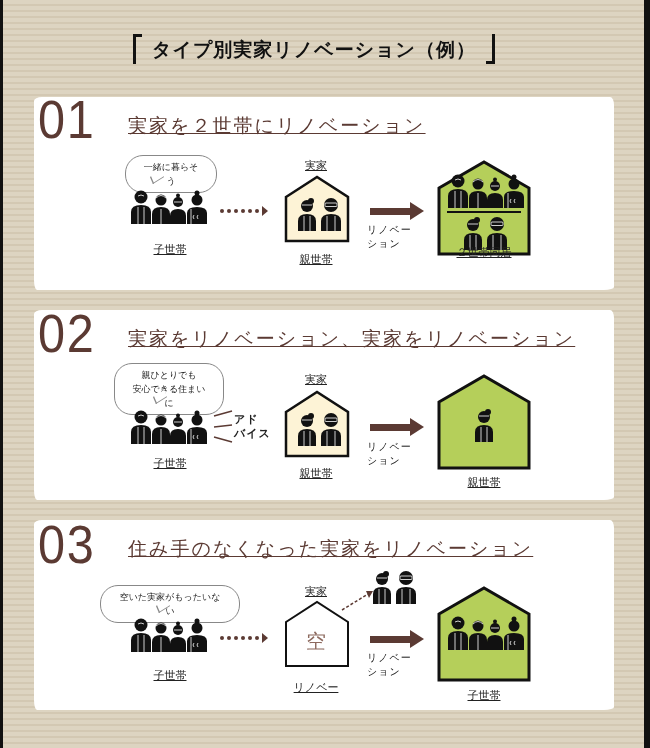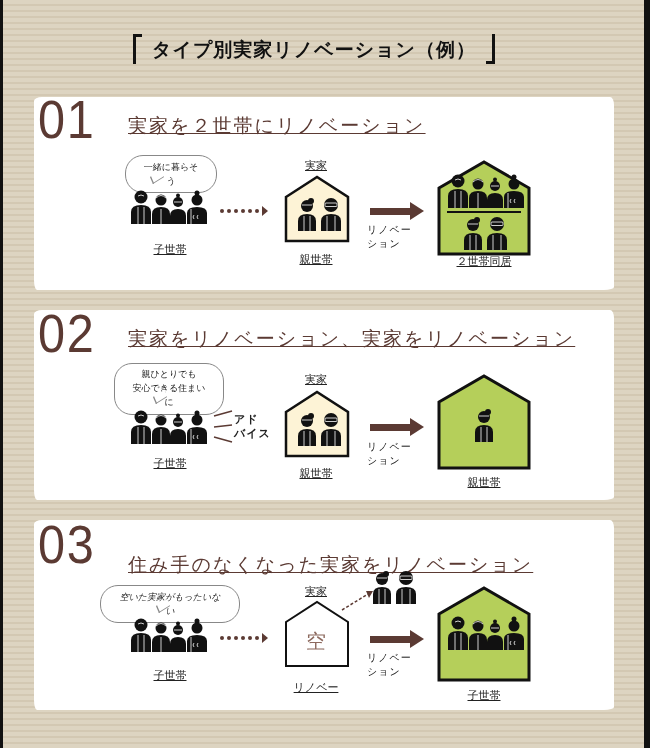--- a/index.html
+++ b/index.html
@@ -155,27 +155,27 @@
   <div>リノベー</div>
   <div>ション</div>
 </div>
 
 <svg class="house" style="left:437px;top:160px;" width="94" height="96">
   <path d="M2 28 L47 2 L92 28 L92 94 L2 94 Z" fill="#b5cf5a" stroke="#111" stroke-width="3"></path>
   <use href="#family" x="10" y="14"></use>
   <line x1="10" y1="52" x2="84" y2="52" stroke="#111" stroke-width="2"></line>
   <use href="#parents" x="26" y="56"></use>
 </svg>
-<div class="lbl" style="left:437px;top:254px;width:94px;">２世帯同居</div>
+<div class="lbl" style="left:437px;top:245px;width:94px;">２世帯同居</div>
 
 <div class="card card2"></div>
 <div class="num" style="top:306px;">02</div>
 <div class="heading" style="top:326px;">実家をリノベーション、実家をリノベーション</div>
 
-<div class="bubble" style="left:114px;top:363px;width:110px;font-family:Liberation Mono, monospace;">
+<div class="bubble" style="left:114px;top:363px;width:110px;">
   <div>親ひとりでも</div>
   <div>安心できる住まいに</div>
 </div>
 <div class="bubble-tail" style="left:155px;top:392px;"></div>
 <svg class="people" style="left:130px;top:410px;" width="80" height="36">
     <use href="#family"></use>
   </svg>
 <div class="lbl" style="left:130px;top:456px;width:80px;">子世帯</div>
 
 <svg class="advice-lines" style="left:212px;top:410px;" width="22" height="34">
@@ -205,23 +205,23 @@
 </div>
 
 <svg class="house" style="left:437px;top:374px;" width="94" height="96">
   <path d="M2 28 L47 2 L92 28 L92 94 L2 94 Z" fill="#b5cf5a" stroke="#111" stroke-width="3"></path>
   <use href="#p-oldwoman" x="37" y="34"></use>
 </svg>
 <div class="lbl" style="left:437px;top:475px;width:94px;">親世帯</div>
 
 <div class="card card3"></div>
 <div class="num" style="top:517px;">03</div>
-<div class="heading" style="top:552px;">住み手のなくなった実家をリノベーション</div>
-
-<div class="bubble" style="left:100px;top:585px;width:140px;font-style:italic;">空いた実家がもったいない</div>
+<div class="heading" style="top:536px;">住み手のなくなった実家をリノベーション</div>
+
+<div class="bubble" style="left:100px;top:585px;width:140px;">空いた実家がもったいない</div>
 <div class="bubble-tail" style="left:158px;top:601px;"></div>
 <svg class="people" style="left:130px;top:618px;" width="80" height="36">
     <use href="#family"></use>
   </svg>
 <div class="lbl" style="left:130px;top:668px;width:80px;">子世帯</div>
 
 <div class="dots" style="left:220px;top:635px;">
   <span class="dot"></span>
     <span class="dot"></span>
     <span class="dot"></span>

